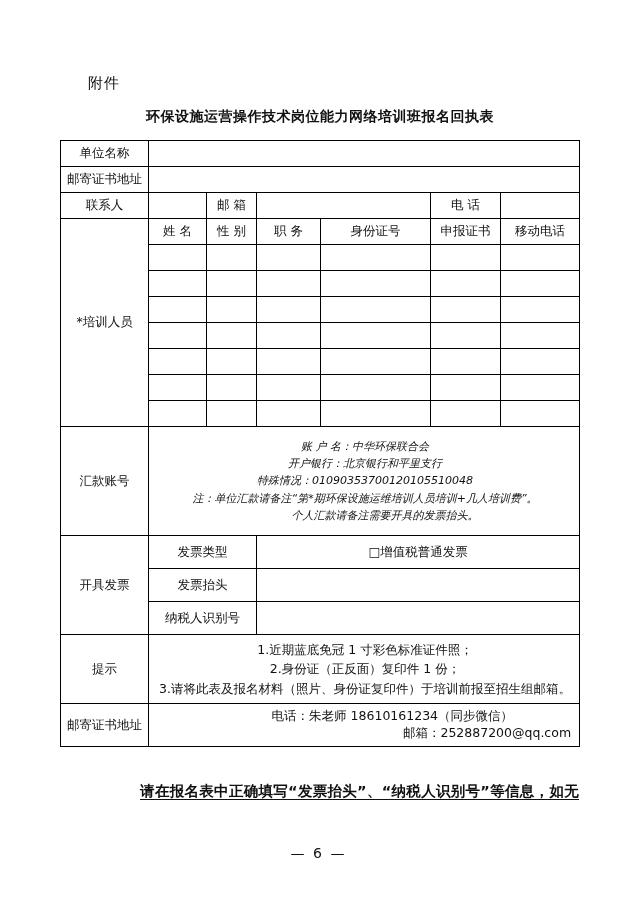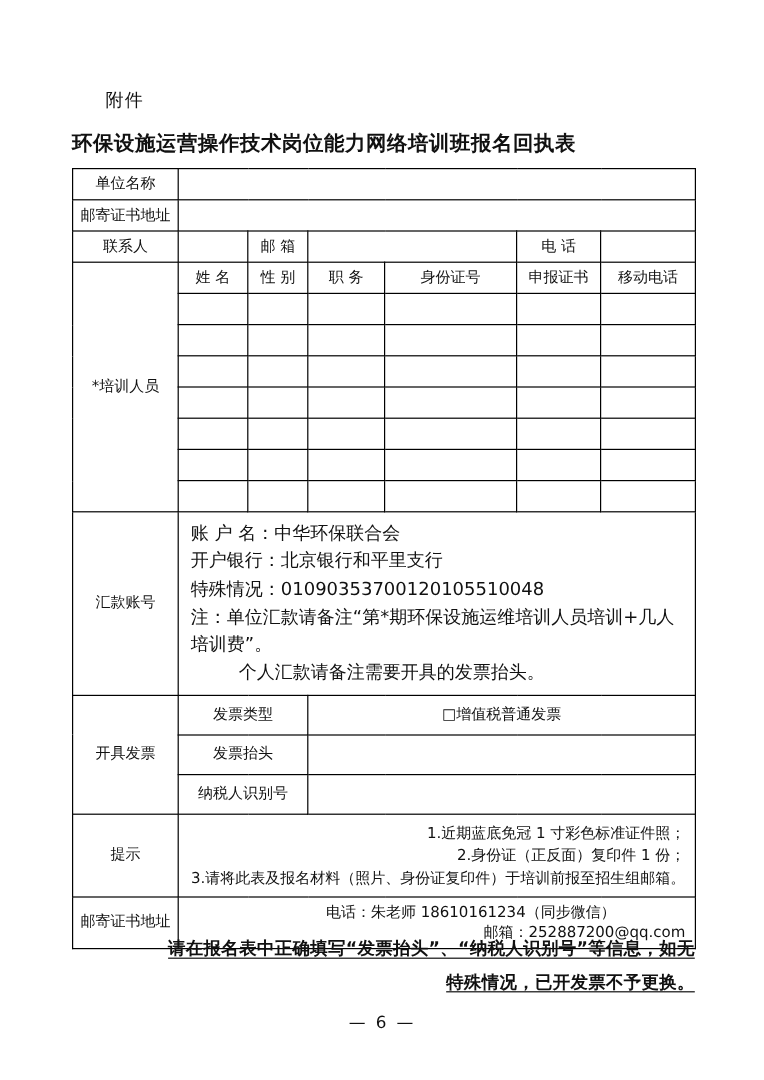--- a/index.html
+++ b/index.html
@@ -26,22 +26,22 @@
     left: 88px;
     top: 74px;
     font-size: 15px;
     letter-spacing: 1px;
   }
   .doc-title {
     position: absolute;
     left: 60px;
     top: 108px;
     width: 520px;
-    text-align: left;
-    font-size: 17px;
+    text-align: center;
+    font-size: 14px;
     font-weight: bold;
     letter-spacing: 0.5px;
   }
   table.form {
     position: absolute;
     left: 60px;
     top: 140px;
     width: 519px;
     border-collapse: collapse;
     table-layout: fixed;
@@ -52,31 +52,32 @@
     padding: 0;
     vertical-align: middle;
     text-align: center;
     height: 25px;
   }
   td.lbl {
     font-size: 12.5px;
   }
   td.blank { }
   .bank-block {
-    text-align: left;
+    text-align: center;
     padding: 6px 8px 6px 10px;
     line-height: 1.55;
-    font-size: 15px;
+    font-size: 11px;
+    font-style: italic;
   }
   .bank-block .indent {
     padding-left: 40px;
     display: block;
   }
   .tips-block {
-    text-align: right;
+    text-align: center;
     padding: 5px 8px 5px 10px;
     line-height: 1.55;
     font-size: 12.5px;
   }
   .contact-line {
     text-align: right;
     padding: 4px 8px 4px 10px;
     font-size: 12.5px;
   }
   .contact-line .gap {
@@ -265,18 +266,17 @@
             <span class="gap"></span>
             <span class="nowrap">邮箱：252887200@qq.com</span>
           </div>
         </td>
       </tr>
     </tbody>
   </table>
 
   <div class="footer-note">
     <div><span>请在报名表中正确填写“发票抬头”、“纳税人识别号”等信息，如无</span></div>
-    <div><span>特殊情况，已开发票不予更换。</span></div>
   </div>
 
   <div class="page-number">— 6 —</div>
 
 </div>
 
 </body></html>

